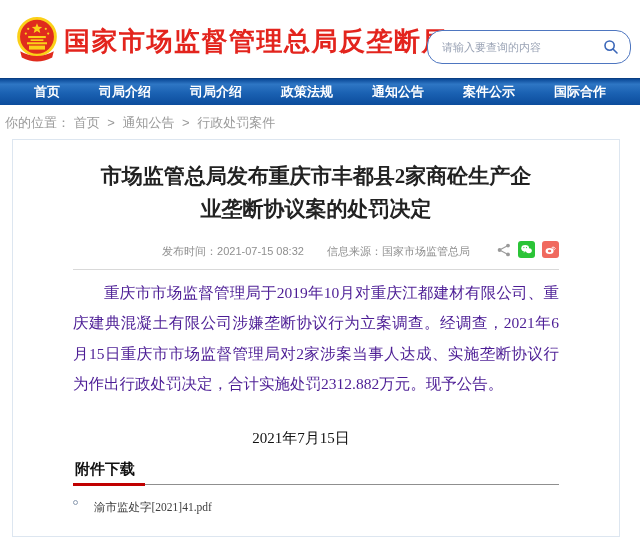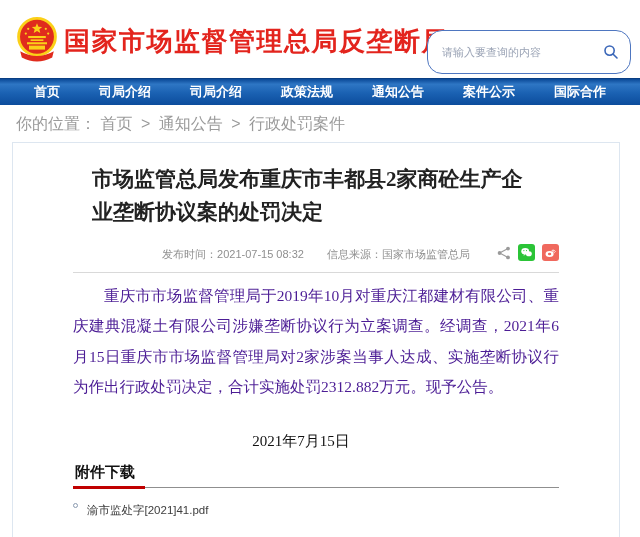--- a/index.html
+++ b/index.html
@@ -15,21 +15,21 @@
   .site-header { position:relative; height:78px; background:#fff; }
   .emblem { position:absolute; left:13px; top:15px; width:48px; height:50px; }
   .site-title {
     position:absolute; left:64px; top:24px; margin:0;
     font-size:26px; font-weight:bold; color:#e3241d;
     letter-spacing:1.5px; white-space:nowrap;
     font-family:"Liberation Sans", sans-serif;
   }
   .search-box {
     position:absolute; right:9px; top:30px;
-    width:204px; height:44px;
+    width:204px; height:34px;
     border:1px solid #4e76c0; border-radius:15px;
     display:flex; align-items:center; background:#fff;
   }
   .search-input {
     flex:1; border:none; outline:none; background:transparent;
     padding:0 4px 0 14px; font-size:11px; color:#333;
     font-family:"Liberation Sans", sans-serif;
   }
   .search-input::placeholder { color:#9aa3b5; }
   .search-icon { width:16px; height:16px; margin-right:11px; cursor:pointer; flex:0 0 auto; }
@@ -42,39 +42,39 @@
     display:flex; align-items:center; justify-content:space-between;
     padding:0 34px;
   }
   .nav-item {
     color:#fff; font-weight:bold; font-size:13px;
     text-decoration:none; white-space:nowrap; cursor:pointer;
   }
 
   
   .breadcrumb {
-    padding:9px 0 7px 16px;
-    font-size:16px; color:#9a9a9a;
+    padding:9px 0 7px 5px;
+    font-size:13px; color:#9a9a9a;
   }
   .breadcrumb a { color:#9a9a9a; text-decoration:none; cursor:pointer; }
   .crumb-sep { margin:0 4px; }
 
   
   .content-box {
     margin:0 20px 0 12px;
     height:398px;
     border:1px solid #dde6f0;
     background:#fff;
     padding:16px 60px 20px;
     position:relative;
   }
   .article-title {
     font-family:"Liberation Serif", serif;
     font-weight:bold; font-size:21px; color:#222;
-    line-height:1.55;
+    text-align:center; line-height:1.55;
     width:448px; margin:4px auto 0;
   }
   .article-meta {
     position:relative; margin-top:15px;
     height:22px; line-height:22px;
     text-align:center; font-size:11px; color:#8f8f8f;
   }
   .meta-item { margin:9px 10px; }
   .share-box {
     position:absolute; right:0; top:1px;
@@ -107,22 +107,22 @@
   .attach-heading { border-bottom:1px solid #8f8f8f; }
   .attach-heading-label {
     display:inline-block;
     font-family:"Liberation Serif", serif;
     font-weight:bold; font-size:15px; color:#111;
     border-bottom:3px solid #c00000;
     padding:0 10px 4px 2px; margin-bottom:-2px;
   }
   .attach-list { list-style:none; margin:15px 0 0; padding:0; }
   .attach-item {
-    display:flex; align-items:flex-start; gap:9px;
-    margin-bottom:11px; cursor:pointer;
+    display:flex; align-items:flex-start; gap:16px;
+    margin-bottom:11px; cursor:pointer;font-family:Liberation Serif, serif;
   }
   .attach-bullet {
     width:5px; height:5px; flex:0 0 auto;
     border:1px solid #8a9ab0; border-radius:50%;
   }
   .attach-link {
     font-size:11.5px; color:#3d3d3d; text-decoration:none;
   }
 </style>
 </head>

